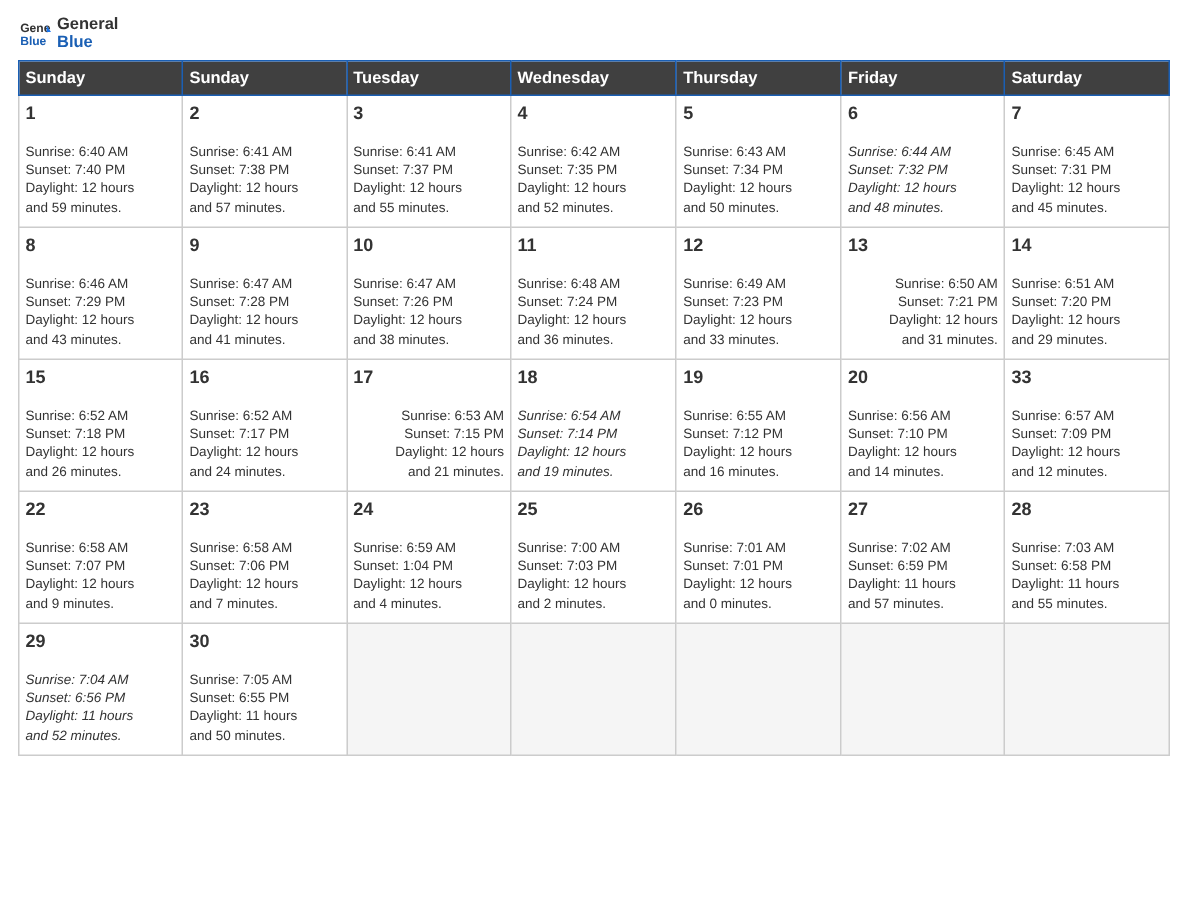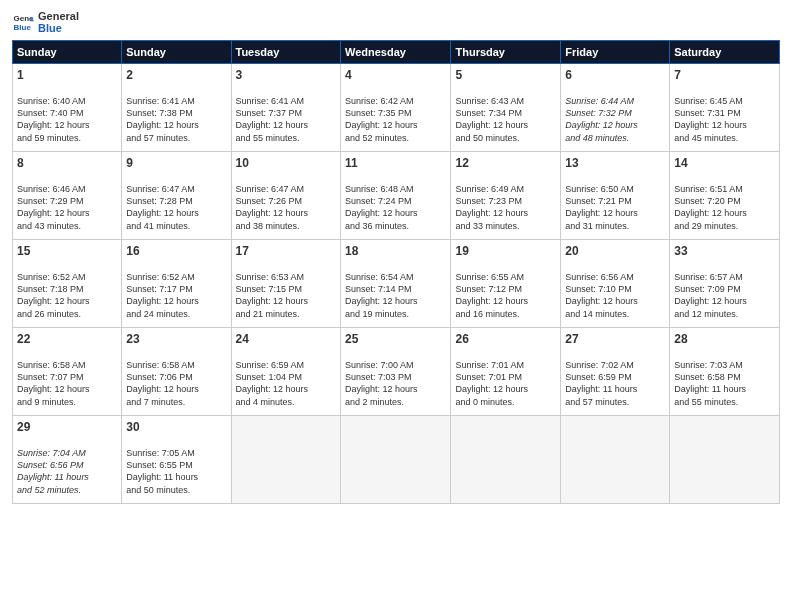--- a/index.html
+++ b/index.html
@@ -42,21 +42,21 @@
     .location {
       font-size: 13px;
       color: #555;
     }
     .calendar {
       width: 100%;
       border-collapse: collapse;
       font-size: 9.5px;
     }
     .calendar th {
-      background: #0f172a;
+      background: #404040;
       color: #fff;
       padding: 5px 4px;
       text-align: left;
       font-size: 11px;
       font-weight: bold;
       border: 1px solid #1a5fb4;
     }
     .calendar td {
       vertical-align: top;
       border: 1px solid #ccc;
@@ -201,21 +201,21 @@
           </td>
           <td>
             <span class="day-num">12</span>
             <div class="day-info" style="white-space: pre-wrap;">Sunrise: 6:49 AM
 Sunset: 7:23 PM
 Daylight: 12 hours
 and 33 minutes.</div>
           </td>
           <td>
             <span class="day-num">13</span>
-            <div class="day-info" style="white-space: pre-wrap;">Sunrise: 6:50 AM
+            <div class="day-info" style="white-space: pre-wrap; text-align: right;">Sunrise: 6:50 AM
 Sunset: 7:21 PM
 Daylight: 12 hours
 and 31 minutes.</div>
           </td>
           <td>
             <span class="day-num">14</span>
             <div class="day-info" style="white-space: pre-wrap;">Sunrise: 6:51 AM
 Sunset: 7:20 PM
 Daylight: 12 hours
 and 29 minutes.</div>
@@ -231,28 +231,28 @@
           </td>
           <td>
             <span class="day-num">16</span>
             <div class="day-info" style="white-space: pre-wrap;">Sunrise: 6:52 AM
 Sunset: 7:17 PM
 Daylight: 12 hours
 and 24 minutes.</div>
           </td>
           <td>
             <span class="day-num">17</span>
-            <div class="day-info" style="white-space: pre-wrap;">Sunrise: 6:53 AM
+            <div class="day-info" style="white-space: pre-wrap; text-align: right;">Sunrise: 6:53 AM
 Sunset: 7:15 PM
 Daylight: 12 hours
 and 21 minutes.</div>
           </td>
           <td>
             <span class="day-num">18</span>
-            <div class="day-info" style="white-space: pre-wrap;">Sunrise: 6:54 AM
+            <div class="day-info" style="white-space: pre-wrap; font-style: italic;">Sunrise: 6:54 AM
 Sunset: 7:14 PM
 Daylight: 12 hours
 and 19 minutes.</div>
           </td>
           <td>
             <span class="day-num">19</span>
             <div class="day-info" style="white-space: pre-wrap;">Sunrise: 6:55 AM
 Sunset: 7:12 PM
 Daylight: 12 hours
 and 16 minutes.</div>

